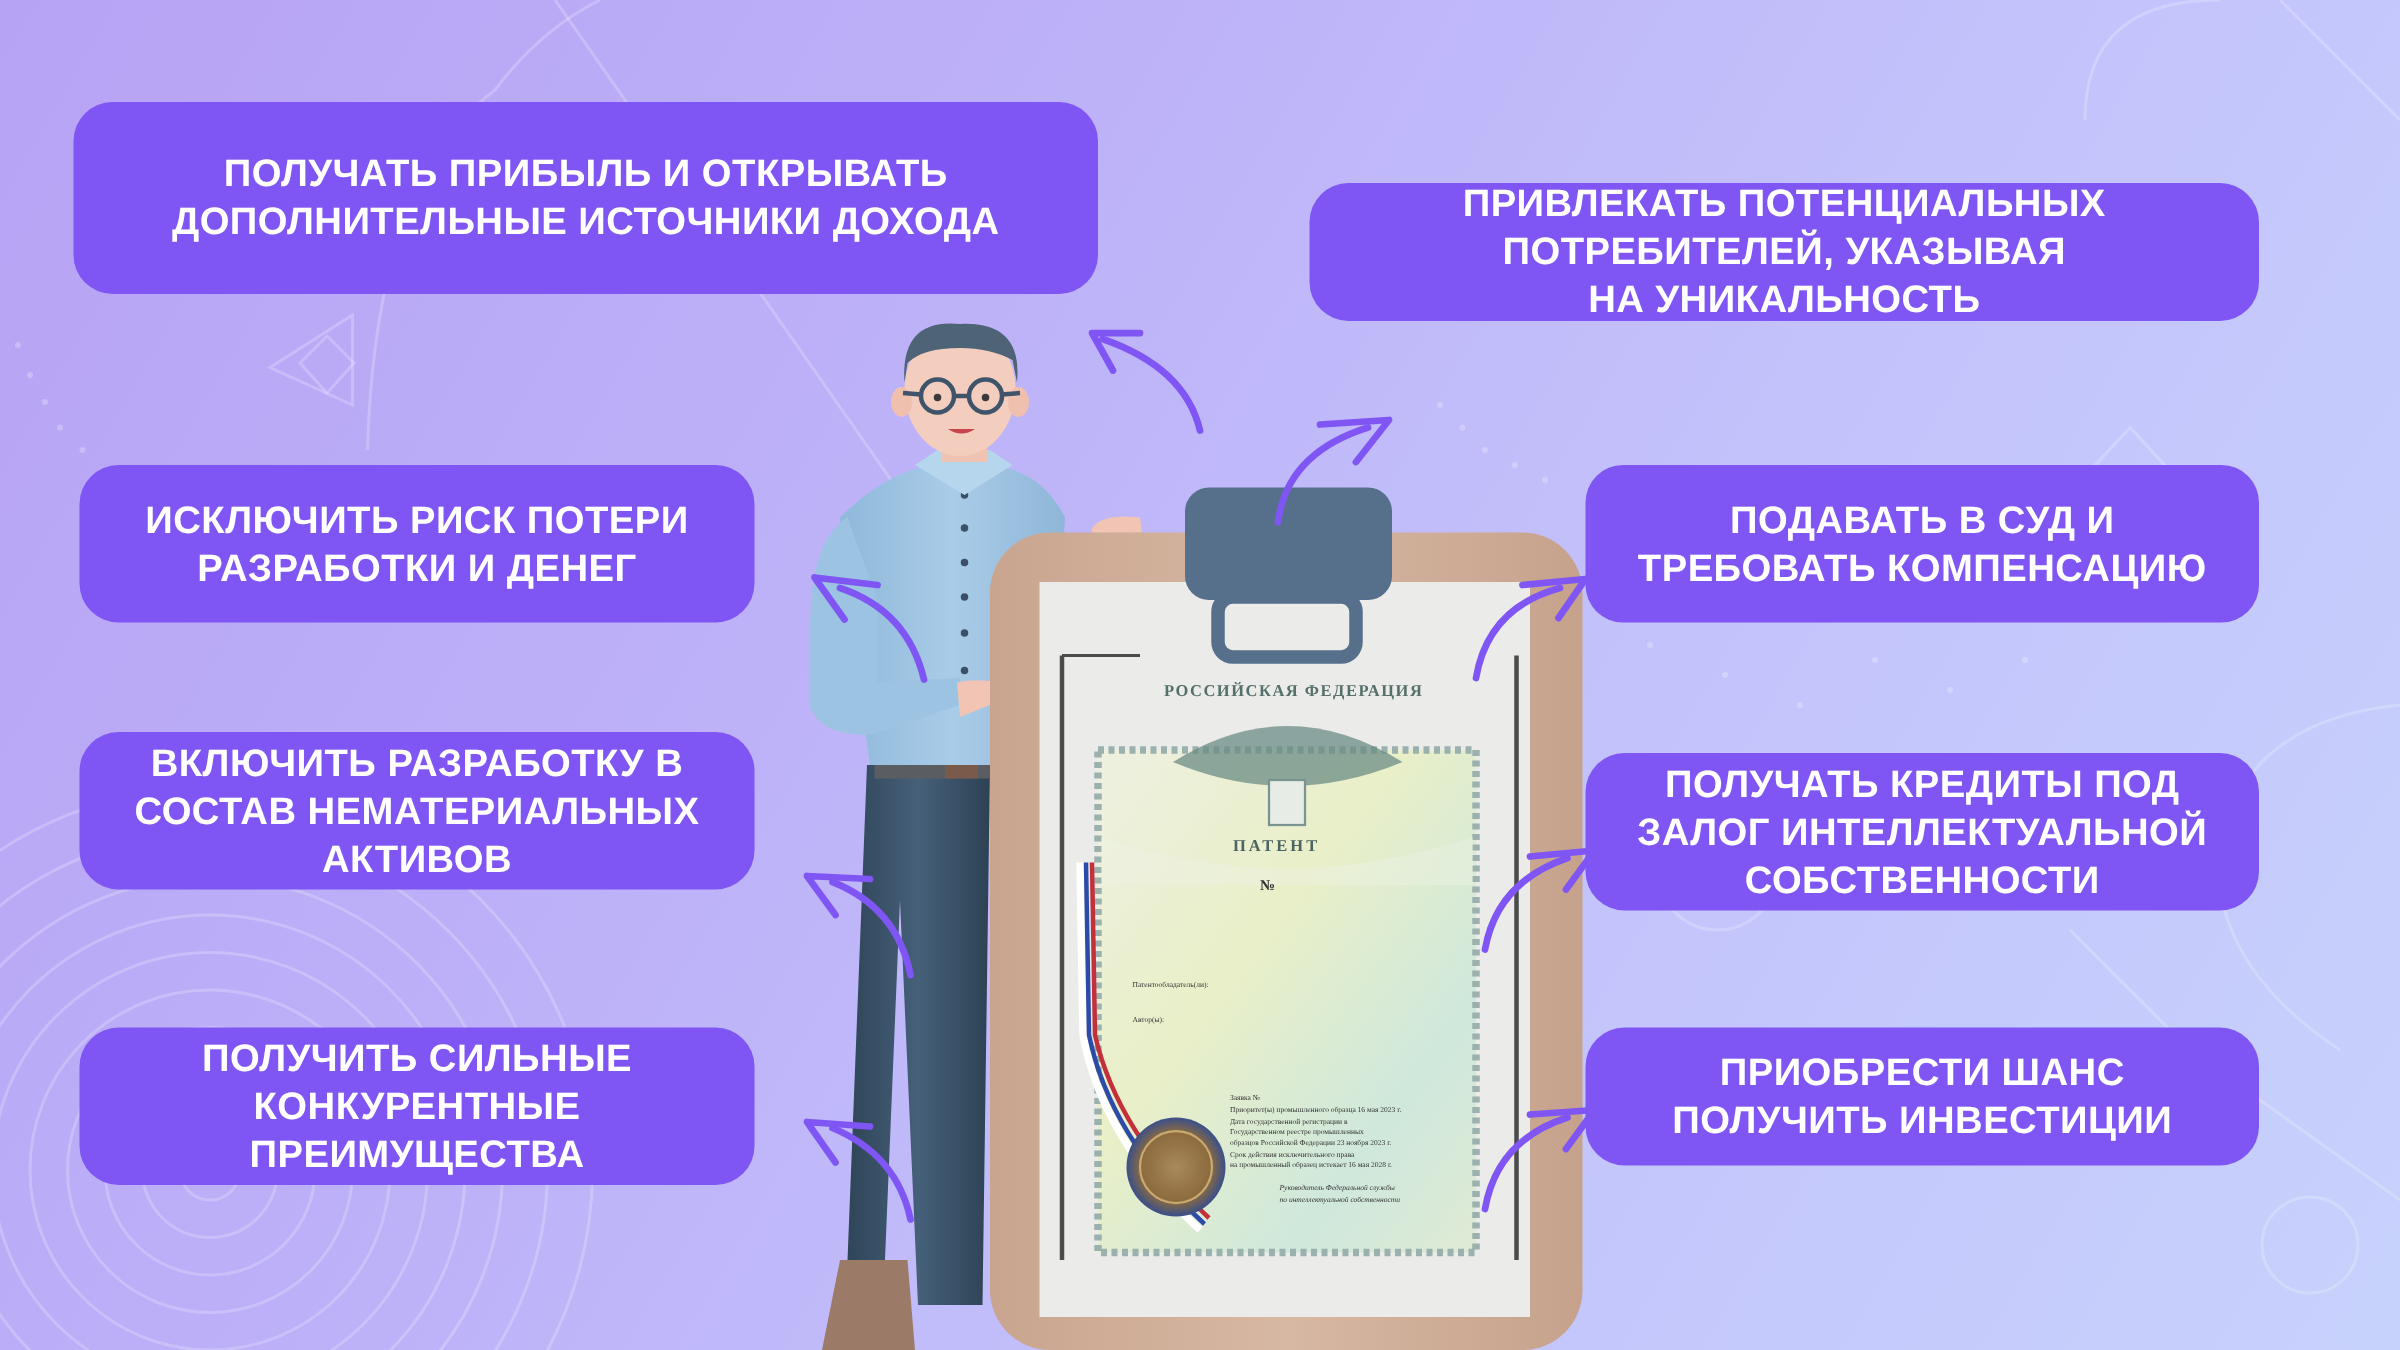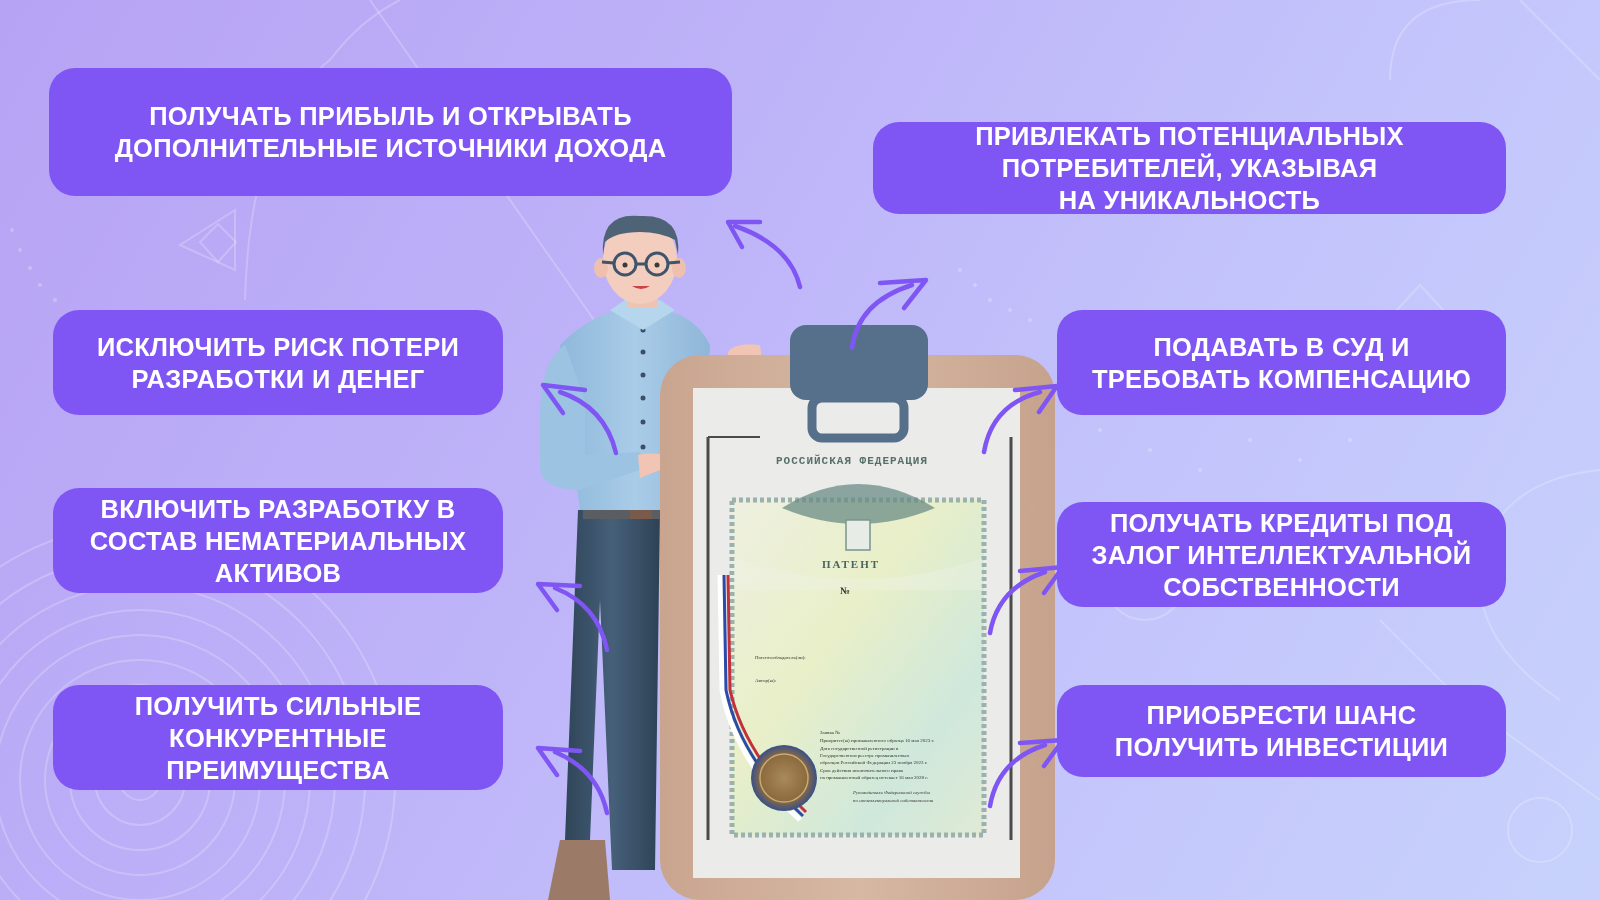--- a/index.html
+++ b/index.html
@@ -165,21 +165,21 @@
     <path d="M724 575 L726 690 Q740 758 803 816" fill="none" stroke="#2c4aa8" stroke-width="3"></path>
     <path d="M728 575 L730 690 Q745 755 806 812" fill="none" stroke="#c2303a" stroke-width="3"></path>
 
     <circle cx="784" cy="778" r="33" fill="url(#seal)"></circle>
     <circle cx="784" cy="778" r="24" fill="none" stroke="#c8a96e" stroke-width="1.5"></circle>
 
     <rect x="790" y="325" width="138" height="75" rx="16" fill="#56708c"></rect>
     <rect x="812" y="398" width="92" height="40" rx="10" fill="none" stroke="#56708c" stroke-width="9"></rect>
   </svg>
 
-  <div class="doc-title" style="left:776px; top:455px; font-size:11px; color:#55706b;font-family:Liberation Mono, monospace;">РОССИЙСКАЯ ФЕДЕРАЦИЯ</div>
+  <div class="doc-title" style="left:776px; top:455px; font-size:11px; color:#55706b;">РОССИЙСКАЯ ФЕДЕРАЦИЯ</div>
   <div class="doc-title" style="left:822px; top:558px; font-size:11px; letter-spacing:2px; color:#4a6462;">ПАТЕНТ</div>
   <div class="doc-text" style="left:840px; top:585px; font-size:10px; font-weight:700;">№</div>
   <div class="doc-text" style="left:755px; top:655px; font-size:5px;">Патентообладатель(ли):</div>
   <div class="doc-text" style="left:755px; top:678px; font-size:5px;">Автор(ы):</div>
   <div class="doc-text" style="left:820px; top:730px; font-size:5px;">Заявка №</div>
   <div class="doc-text" style="left:820px; top:738px; font-size:5px; white-space:nowrap;">Приоритет(ы) промышленного образца 16 мая 2023 г.</div>
   <div class="doc-text" style="left:820px; top:746px; font-size:5px; white-space:nowrap;">Дата государственной регистрации в</div>
   <div class="doc-text" style="left:820px; top:753px; font-size:5px; white-space:nowrap;">Государственном реестре промышленных</div>
   <div class="doc-text" style="left:820px; top:760px; font-size:5px; white-space:nowrap;">образцов Российской Федерации 23 ноября 2023 г.</div>
   <div class="doc-text" style="left:820px; top:768px; font-size:5px; white-space:nowrap;">Срок действия исключительного права</div>

